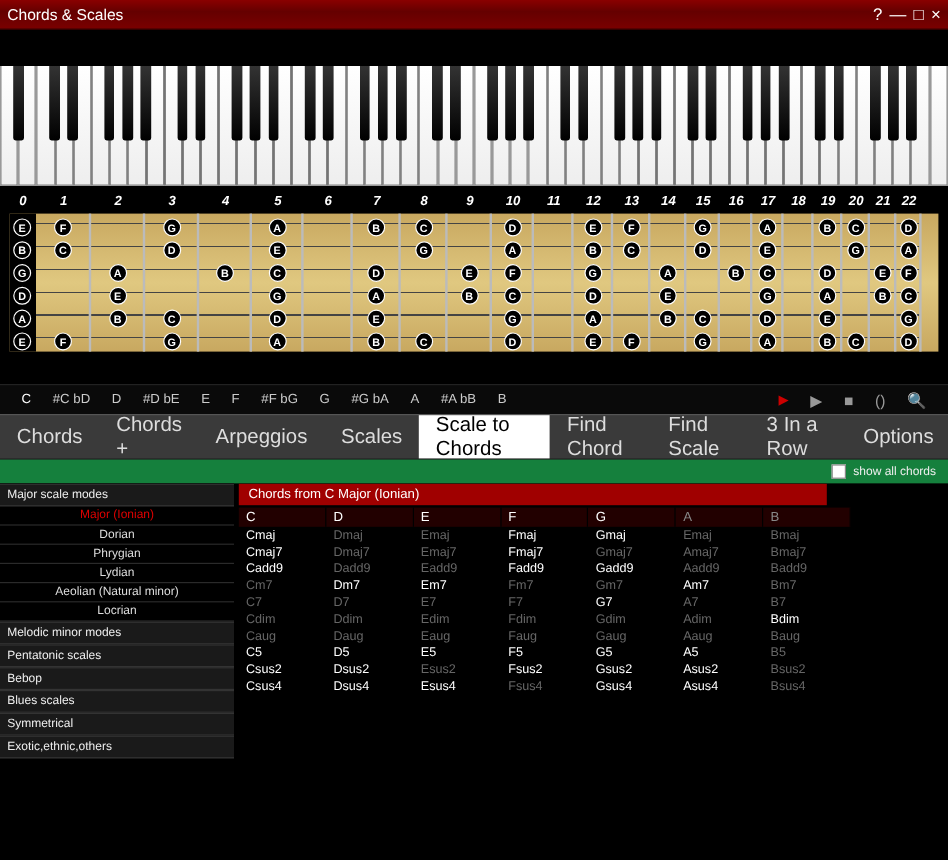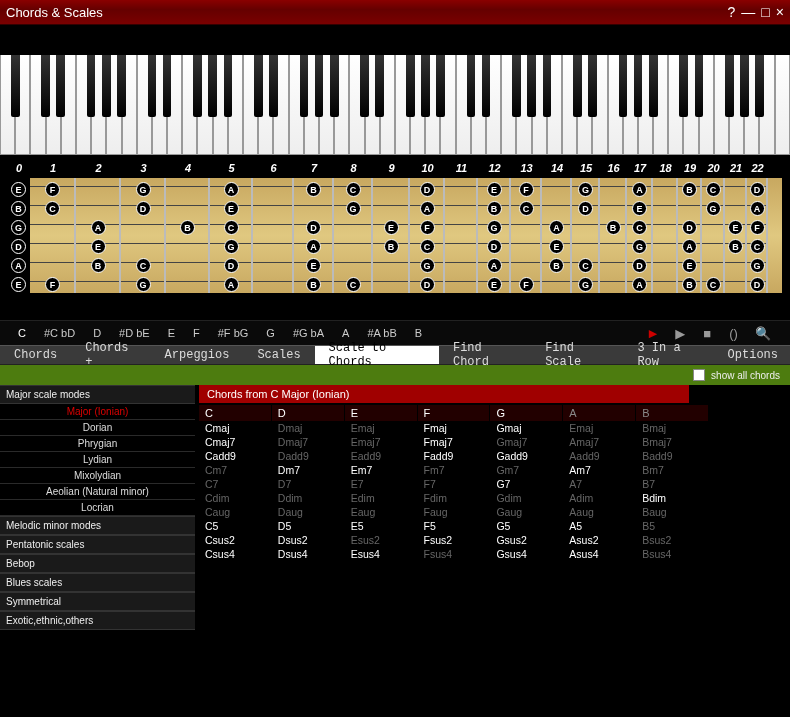--- a/index.html
+++ b/index.html
@@ -111,43 +111,42 @@
     font-size:11px;
     border-top:1px solid #222;
   }
   .note-row span { padding: 0 8px; cursor:pointer; }
   .note-row span.active { color:#fff; }
   .note-row .spacer { flex:1; }
   .note-row .tool { color:#999; cursor:pointer; font-size:13px; }
   .note-row .play-tri { color:#c00; }
 
   .tab-bar {
-    height: 20px;
+    height: 38px;
     background:#3a3a3a;
     display:flex;
     align-items:stretch;
-    font-size:12px;
+    font-size:17px;
     border-top:1px solid #555;
     border-bottom:1px solid #222;
-    font-family:Liberation Mono, monospace;
   }
   .tab-bar .tab {
     padding: 0 14px;
     display:flex; align-items:center;
     color:#ddd;
     cursor:pointer;
   }
   .tab-bar .tab.active {
     background:#fff; color:#000;
   }
   .tab-bar .spacer { flex:1; }
   .tab-bar .options { padding:0 12px; display:flex; align-items:center; color:#ddd; cursor:pointer;}
 
   .sub-bar {
-    height: 20px; background:#4d7c0f;
+    height: 20px; background:#15803d;
     display:flex; justify-content:flex-end; align-items:center;
     padding-right:10px; gap:6px;
     font-size:10px; color:#eee;
   }
   .checkbox-box {
     width:12px;height:12px;background:#fff;border:1px solid #888;
   }
 
   .main-content {
     display:flex;
@@ -520,21 +519,20 @@
   <span>show all chords</span>
 </div>
 
 <div class="main-content">
   <div class="sidebar" id="sidebar">
       <div class="cat-header">Major scale modes</div>
       <div class="mode-item sel">Major (Ionian)</div>
       <div class="mode-item">Dorian</div>
       <div class="mode-item">Phrygian</div>
       <div class="mode-item">Lydian</div>
-      <div class="mode-item">Mixolydian</div>
       <div class="mode-item">Aeolian (Natural minor)</div>
       <div class="mode-item">Locrian</div>
       <div class="cat-header">Melodic minor modes</div>
       <div class="cat-header">Pentatonic scales</div>
       <div class="cat-header">Bebop</div>
       <div class="cat-header">Blues scales</div>
       <div class="cat-header">Symmetrical</div>
       <div class="cat-header">Exotic,ethnic,others</div>
     </div>
   <div class="chords-panel">

